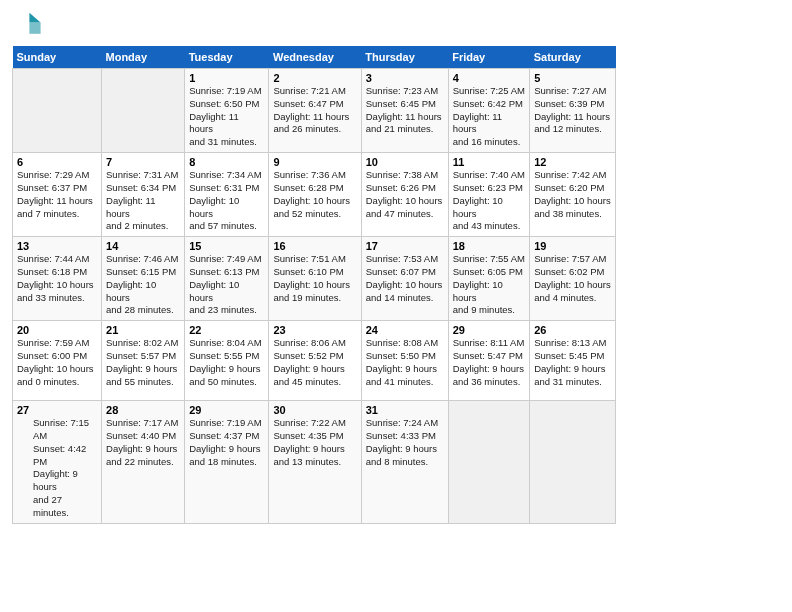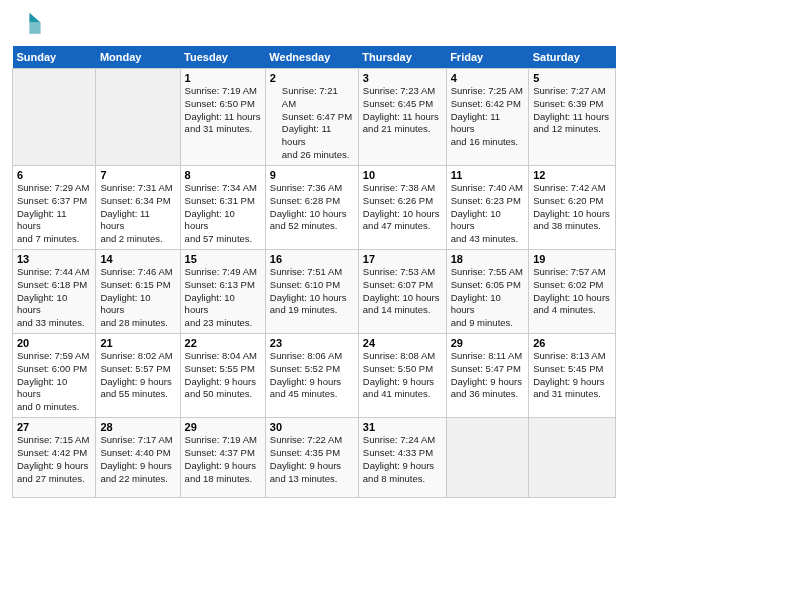--- a/index.html
+++ b/index.html
@@ -127,21 +127,21 @@
           <td class="empty-cell"></td>
           <td>
             <span class="day-num">1</span>
             <div class="day-detail" style="white-space: pre-line;">Sunrise: 7:19 AM
 Sunset: 6:50 PM
 Daylight: 11 hours
 and 31 minutes.</div>
           </td>
           <td>
             <span class="day-num">2</span>
-            <div class="day-detail" style="white-space: pre-line; margin-left: 12px;">Sunrise: 7:21 AM
+            <div class="day-detail" style="white-space: pre-line;">Sunrise: 7:21 AM
 Sunset: 6:47 PM
 Daylight: 11 hours
 and 26 minutes.</div>
           </td>
           <td>
             <span class="day-num">3</span>
             <div class="day-detail" style="white-space: pre-line;">Sunrise: 7:23 AM
 Sunset: 6:45 PM
 Daylight: 11 hours
 and 21 minutes.</div>
@@ -310,21 +310,21 @@
             <span class="day-num">26</span>
             <div class="day-detail" style="white-space: pre-line;">Sunrise: 8:13 AM
 Sunset: 5:45 PM
 Daylight: 9 hours
 and 31 minutes.</div>
           </td>
         </tr>
         <tr>
           <td>
             <span class="day-num">27</span>
-            <div class="day-detail" style="white-space: pre-line;">Sunrise: 7:15 AM
+            <div class="day-detail" style="white-space: pre-line; margin-left: 16px;">Sunrise: 7:15 AM
 Sunset: 4:42 PM
 Daylight: 9 hours
 and 27 minutes.</div>
           </td>
           <td>
             <span class="day-num">28</span>
             <div class="day-detail" style="white-space: pre-line;">Sunrise: 7:17 AM
 Sunset: 4:40 PM
 Daylight: 9 hours
 and 22 minutes.</div>

